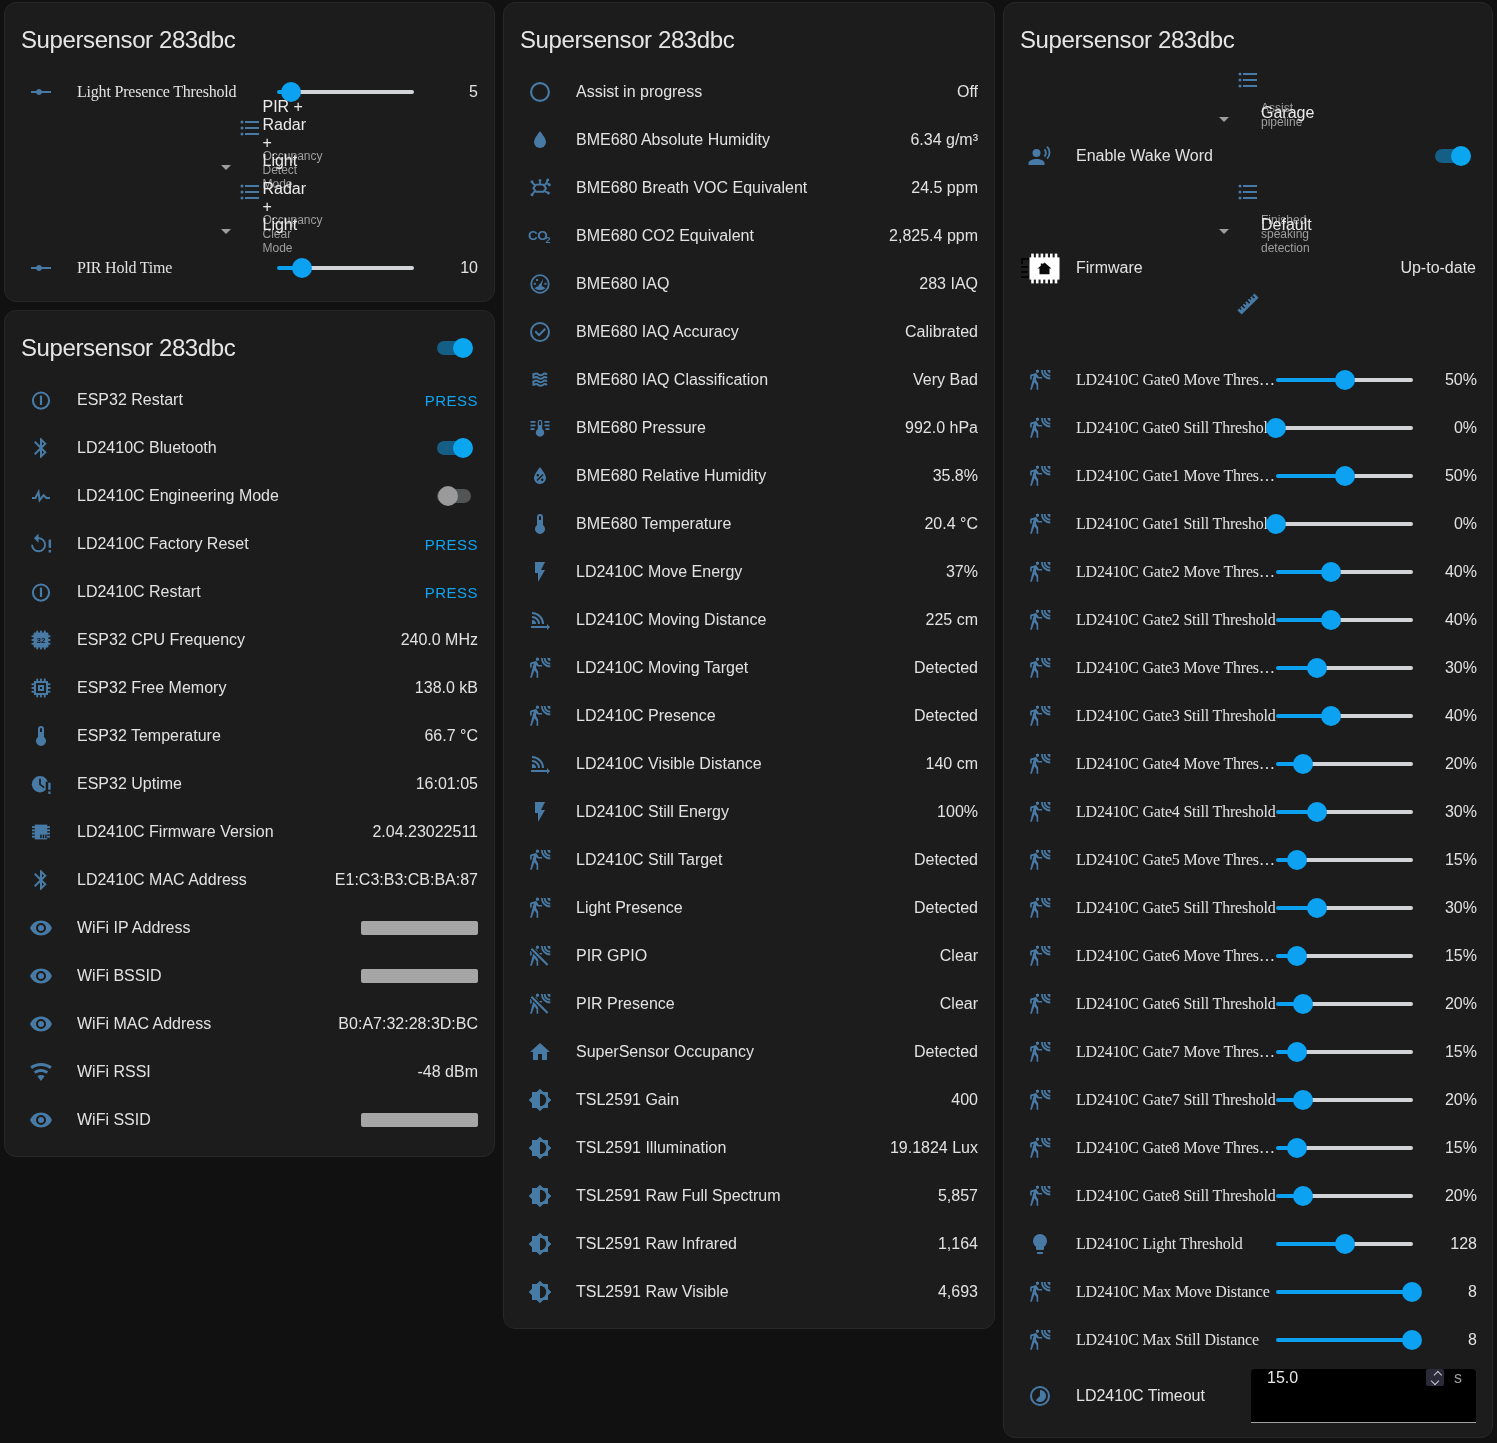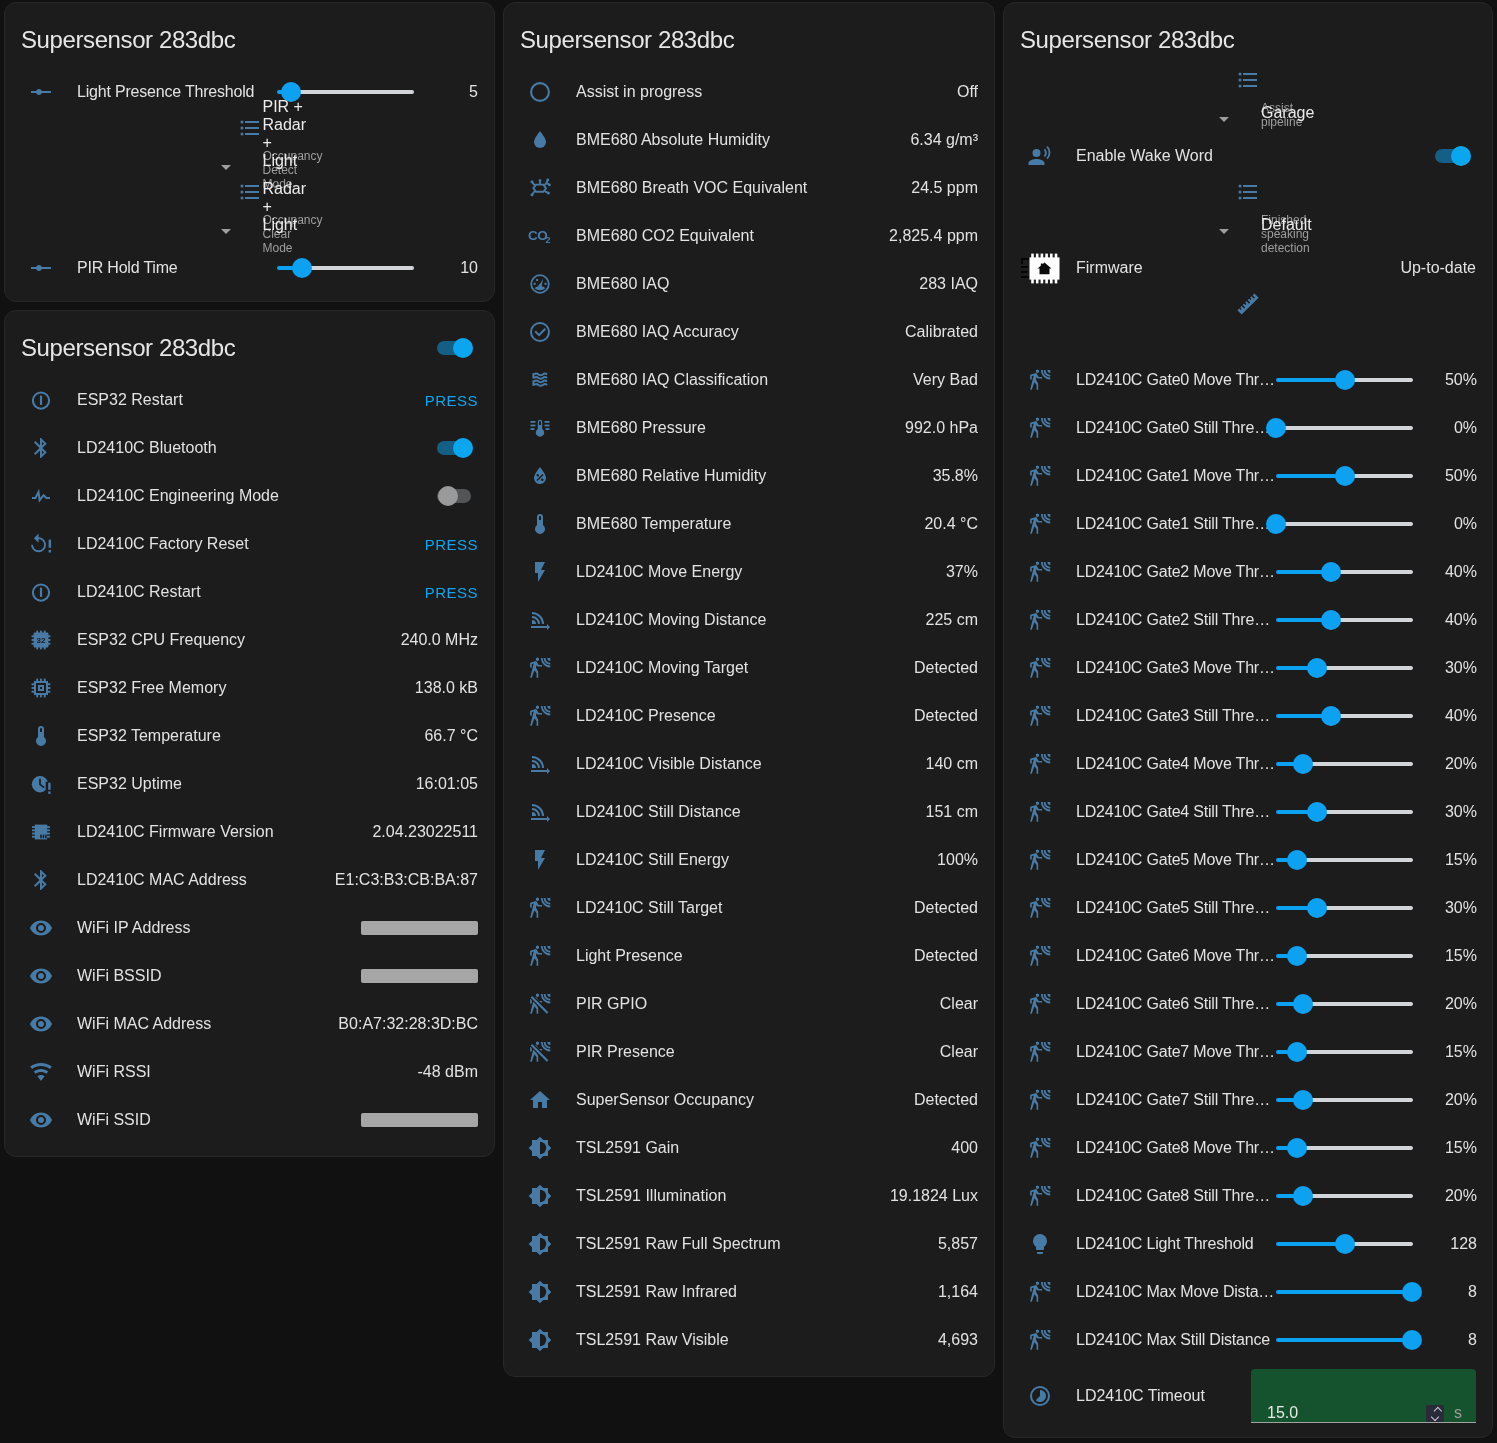--- a/index.html
+++ b/index.html
@@ -17,21 +17,21 @@
 .row { height:48px; display:flex; align-items:center; padding:0 16px; }
 .srow { height:64px; display:flex; align-items:center; padding:0 16px;flex-direction:column; }
 .srow .ib { margin-right:0; }
 .trow { height:64px; display:flex; align-items:center; padding:0 16px; }
 .ib { width:40px; flex:none; display:flex; justify-content:center; align-items:center;
   margin-right:16px; color:#487aa6; }
 .ic { fill:currentColor; display:block; }
 .icfw { display:block; }
 .nm { flex:1; font-size:16px; color:#e2e2e2; white-space:nowrap; overflow:hidden;
   text-overflow:ellipsis; min-width:0; }
-.nms { flex:none; width:200px; margin-right:0; letter-spacing:-0.2px; }
+.nms { flex:none; width:200px; margin-right:0; letter-spacing:-0.2px;font-family:Liberation Serif, serif; }
 .val { font-size:16px; color:#e2e2e2; white-space:nowrap; margin-left:8px; text-align:right; }
 .press { font-size:15px; letter-spacing:0.5px; color:#10a5ee; margin-left:8px; }
 .bar { width:117px; height:14px; border-radius:2px; background:#a6a6a6; margin-left:auto; }
 
 .tg { width:38px; height:20px; position:relative; flex:none; }
 .tg .tr { position:absolute; left:2px; right:2px; top:3px; bottom:3px; border-radius:7px; }
 .tg .kn { position:absolute; width:20px; height:20px; border-radius:50%; top:0; }
 .tgon .tr { background:#155e85; }
 .tgon .kn { background:#0aa7f0; right:0; }
 .tgoff .tr { background:#525456; }
@@ -48,23 +48,23 @@
 .sv { width:56px; flex:none; font-size:16px; color:#e2e2e2; text-align:right; margin-left:8px; }
 
 .sel { flex:1; height:56px; background:#272727; border-radius:4px 4px 0 0;
   border-bottom:1px solid #808080; position:relative; }
 .slb { position:absolute; top:9px; left:13px; font-size:12px; color:#9e9e9e; }
 .svl { position:absolute; bottom:9px; left:13px; font-size:16px; color:#ebebeb; }
 .arr { position:absolute; right:19px; top:25px; width:0; height:0;
   border-left:5px solid transparent; border-right:5px solid transparent;
   border-top:5px solid #9e9e9e; }
 
-.numbox { width:225px; height:54px; flex:none; background:#14532d;
+.numbox { width:225px; height:54px; flex:none; background:#000000;
   border-radius:4px 4px 0 0; border-bottom:1px solid #a2a2a2; position:relative;
-  display:flex; align-items:flex-end; }
+  display:flex; align-items:flex-start; }
 .numv { font-size:16px; color:#e8e8e8; margin-left:16px; flex:1; }
 .spin { width:18px; height:17px; background:#2b2a38; border-radius:2px; flex:none;
   display:flex; flex-direction:column; align-items:center; justify-content:center; }
 .spin .up { width:6px; height:6px; border-top:1.8px solid #c9ccd6;
   border-right:1.8px solid #c9ccd6; transform:rotate(-45deg) translate(2px,2px); margin-bottom:0; }
 .spin .dn { width:6px; height:6px; border-top:1.8px solid #c9ccd6;
   border-right:1.8px solid #c9ccd6; transform:rotate(135deg); }
 .unit { font-size:16px; color:#9e9e9e; margin:0 14px 0 10px; }
 </style></head>
 <body>
@@ -507,29 +507,20 @@
               <svg class="ic" width="24" height="24" viewBox="0 0 24 24">
                 <path d="M4,6V4A12,12 0 0,1 16,16H14A10,10 0 0,0 4,6M4,10V8A8,8 0 0,1 12,16H10A6,6 0 0,0 4,10M4,12A4,4 0 0,1 8,16H4V12M3,18H19V16L22,19L19,22V20H3V18Z"></path>
               </svg>
             </span>
             <span class="nm">LD2410C Visible Distance</span>
             <span class="val">140 cm</span>
           </div>
           <div class="row">
             <span class="ib">
               <svg class="ic" width="24" height="24" viewBox="0 0 24 24">
-                <path d="M4,6V4A12,12 0 0,1 16,16H14A10,10 0 0,0 4,6M4,10V8A8,8 0 0,1 12,16H10A6,6 0 0,0 4,10M4,12A4,4 0 0,1 8,16H4V12M3,18H19V16L22,19L19,22V20H3V18Z"></path>
-              </svg>
-            </span>
-            <span class="nm">LD2410C Still Distance</span>
-            <span class="val">151 cm</span>
-          </div>
-          <div class="row">
-            <span class="ib">
-              <svg class="ic" width="24" height="24" viewBox="0 0 24 24">
                 <path d="M7,2V13H10V22L17,10H13L17,2H7Z"></path>
               </svg>
             </span>
             <span class="nm">LD2410C Still Energy</span>
             <span class="val">100%</span>
           </div>
           <div class="row">
             <span class="ib">
               <svg class="ic" width="24" height="24" viewBox="0 0 24 24">
                 <g transform="translate(-3.4,1.4) scale(0.92)">

